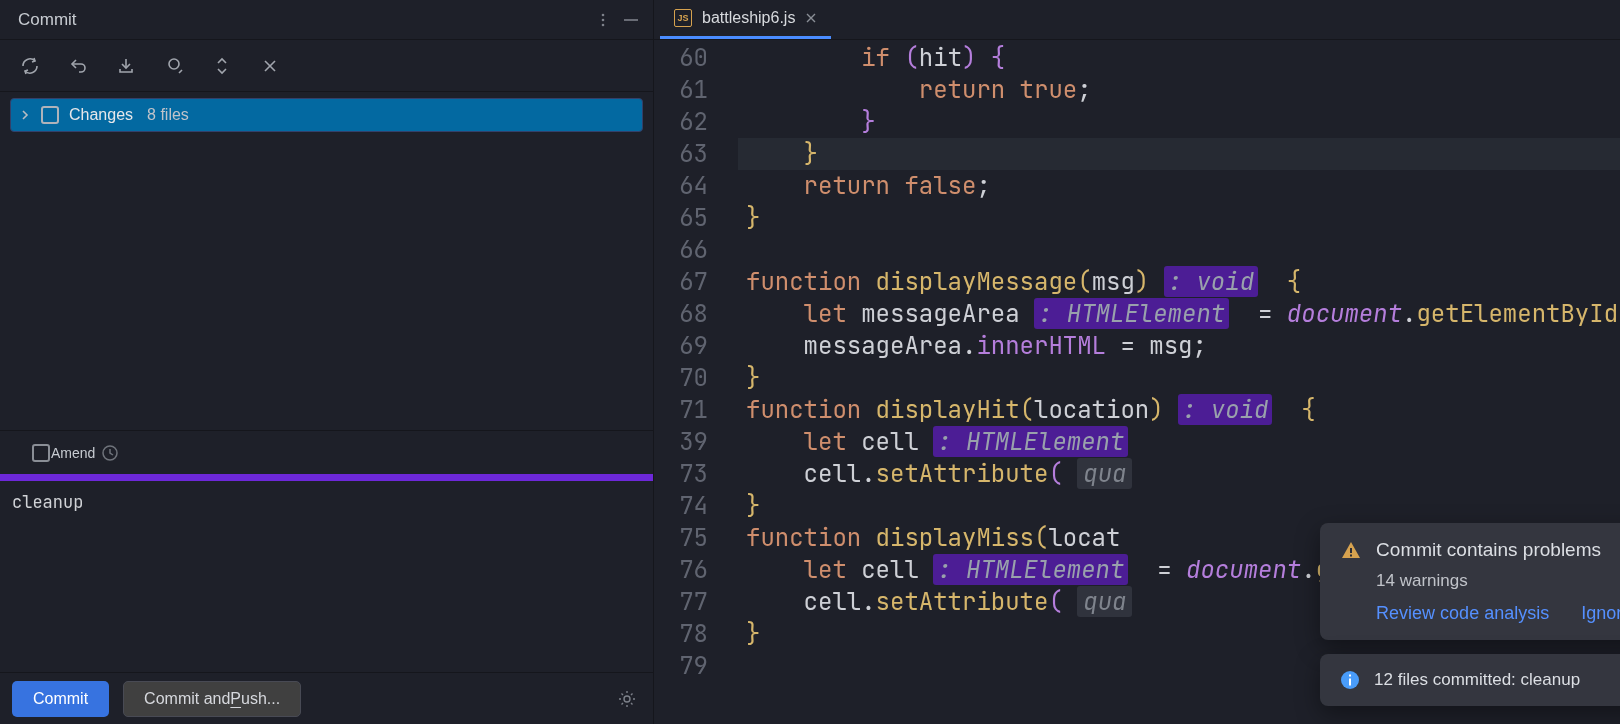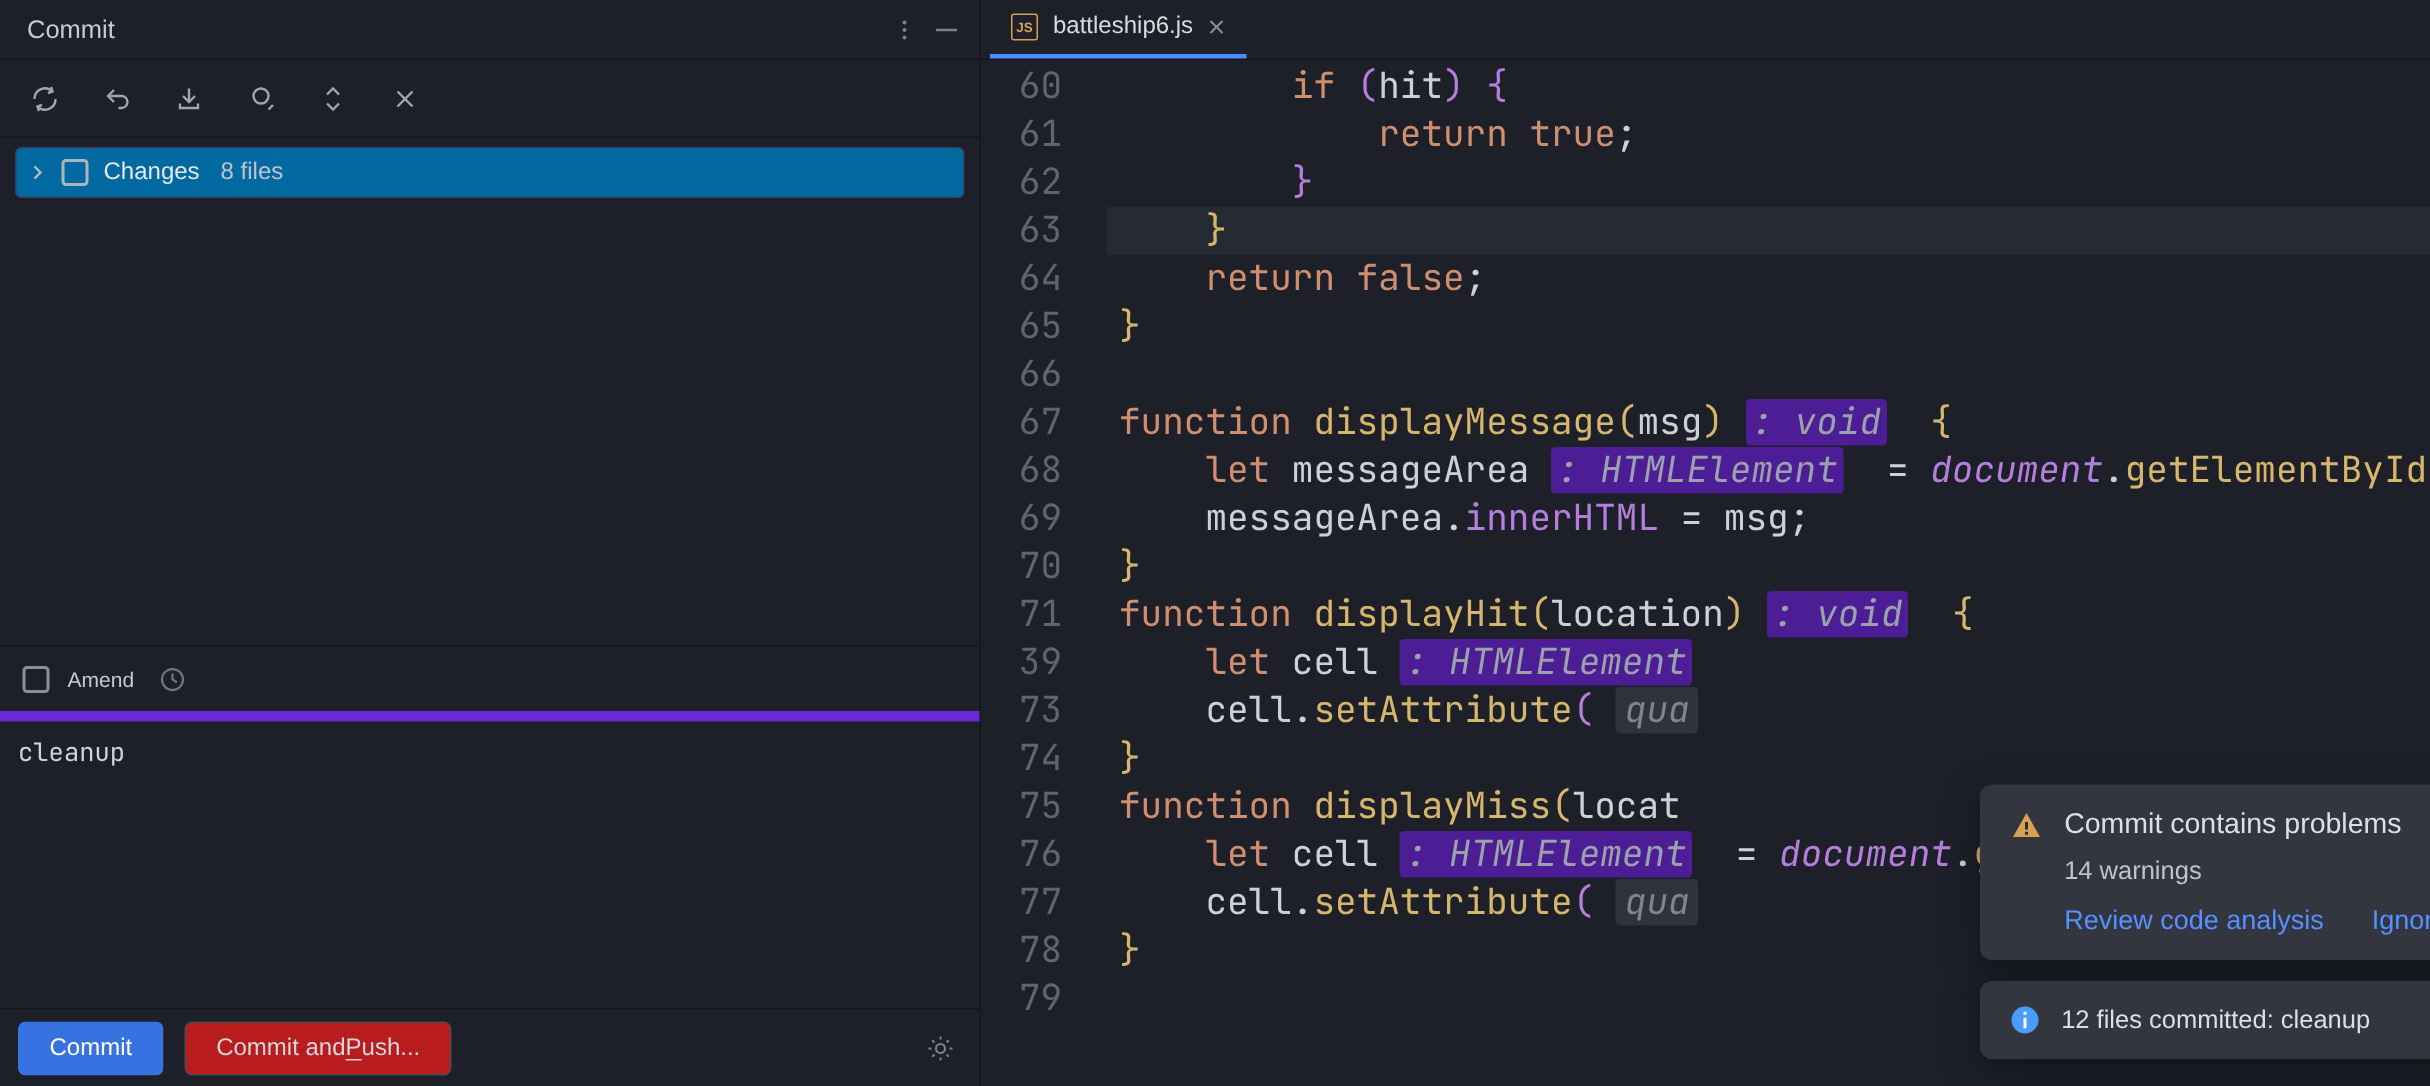--- a/index.html
+++ b/index.html
@@ -64,39 +64,39 @@
     display:flex;align-items:center;gap:10px;
     padding:0 8px;
     background:#0369a1;
     border:1px solid #33406a;
   }
   .chev{color:#b8bcc2;display:flex}
   .chk{width:18px;height:18px;border:2px solid #b0b3ba;border-radius:3px;background:transparent}
   .changes-label{font-size:16px;color:#e6e7ea}
   .changes-count{color:#c0c3ca;margin-left:4px;font-size:16px}
   .left-spacer{flex:1;min-height:40px}
-  .amend{height:44px;display:flex;align-items:center;gap:12px;padding:0 15px;border-top:1px solid #15161c}
+  .amend{height:44px;display:flex;align-items:center;gap:1px;padding:0 32px;border-top:1px solid #15161c}
   .amend .chk{border-color:#8a8e96}
   .msgbox{
     height:198px;border-top:7px solid #6d28d9;
     padding:10px 12px;
     font-family:"JetBrains Mono","Consolas",monospace;
     font-size:17px;color:#d0d2d6;
   }
   .left-foot{
     height:52px;display:flex;align-items:center;gap:14px;
     padding:0 12px;border-top:1px solid #15161c;
   }
   .btn{
     height:36px;border-radius:5px;padding:0 20px;
     display:flex;align-items:center;justify-content:center;
     font-size:16px;cursor:pointer;border:1px solid transparent;
   }
   .btn.primary{background:var(--accent);color:#fff}
-  .btn.secondary{background:#b91c1c;color:#d6d8dd;border-color:#484a54}
+  .btn.secondary{background:#404040;color:#d6d8dd;border-color:#484a54}
   .left-foot .sp{flex:1}
   
   .right{flex:1;display:flex;flex-direction:column;position:relative;background:var(--bg)}
   .tabs{
     height:40px;display:flex;align-items:stretch;
     border-bottom:1px solid #15161c;
     padding-left:6px;
   }
   .tab{
     display:flex;align-items:center;gap:10px;

